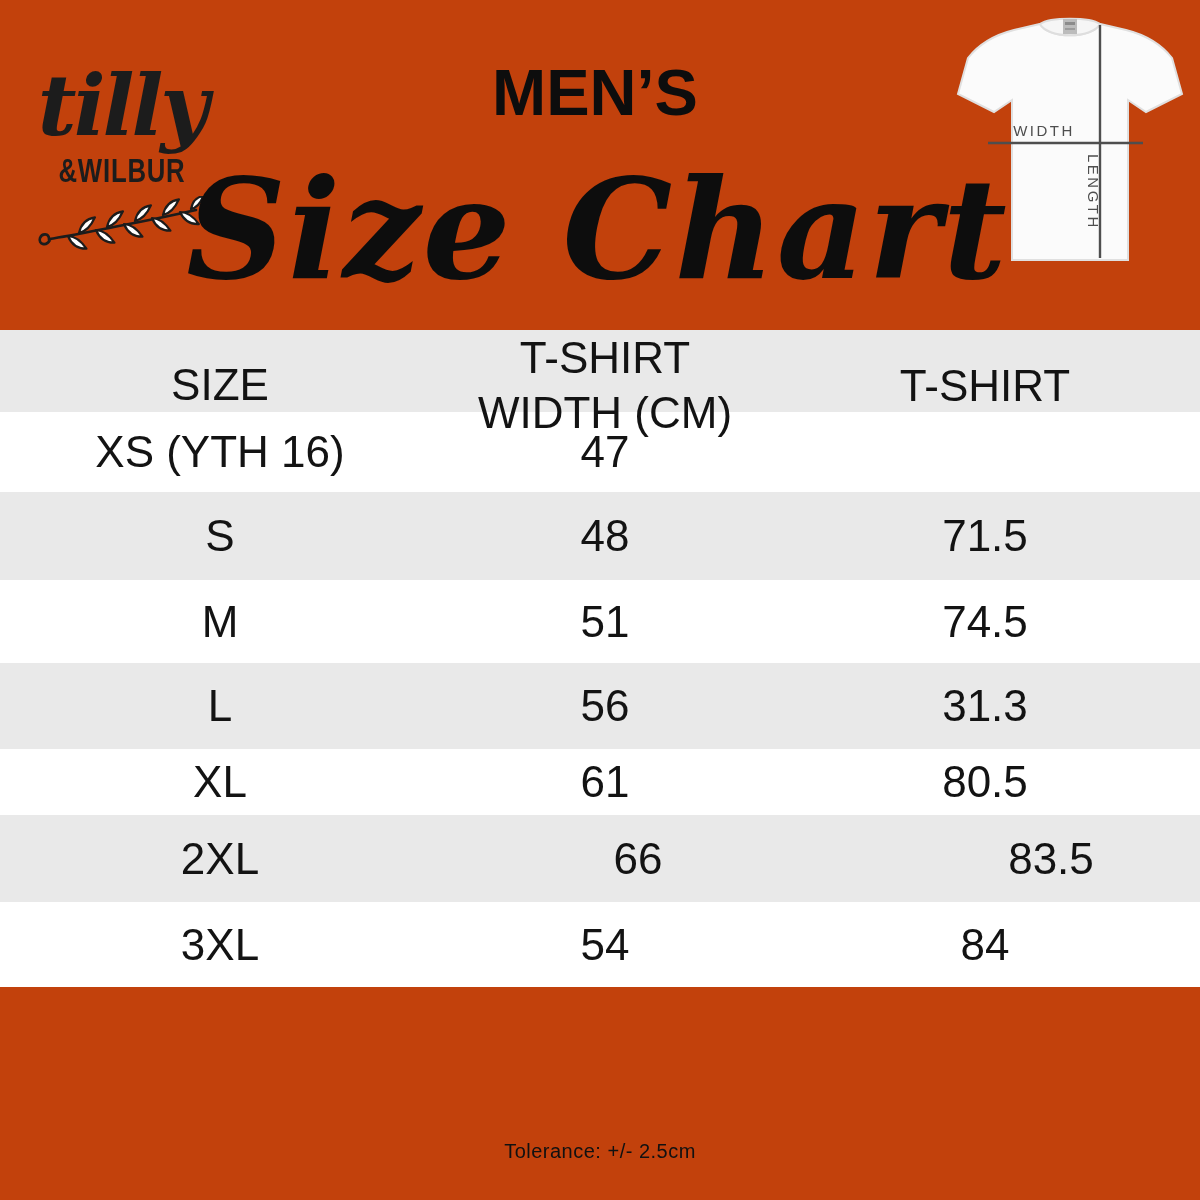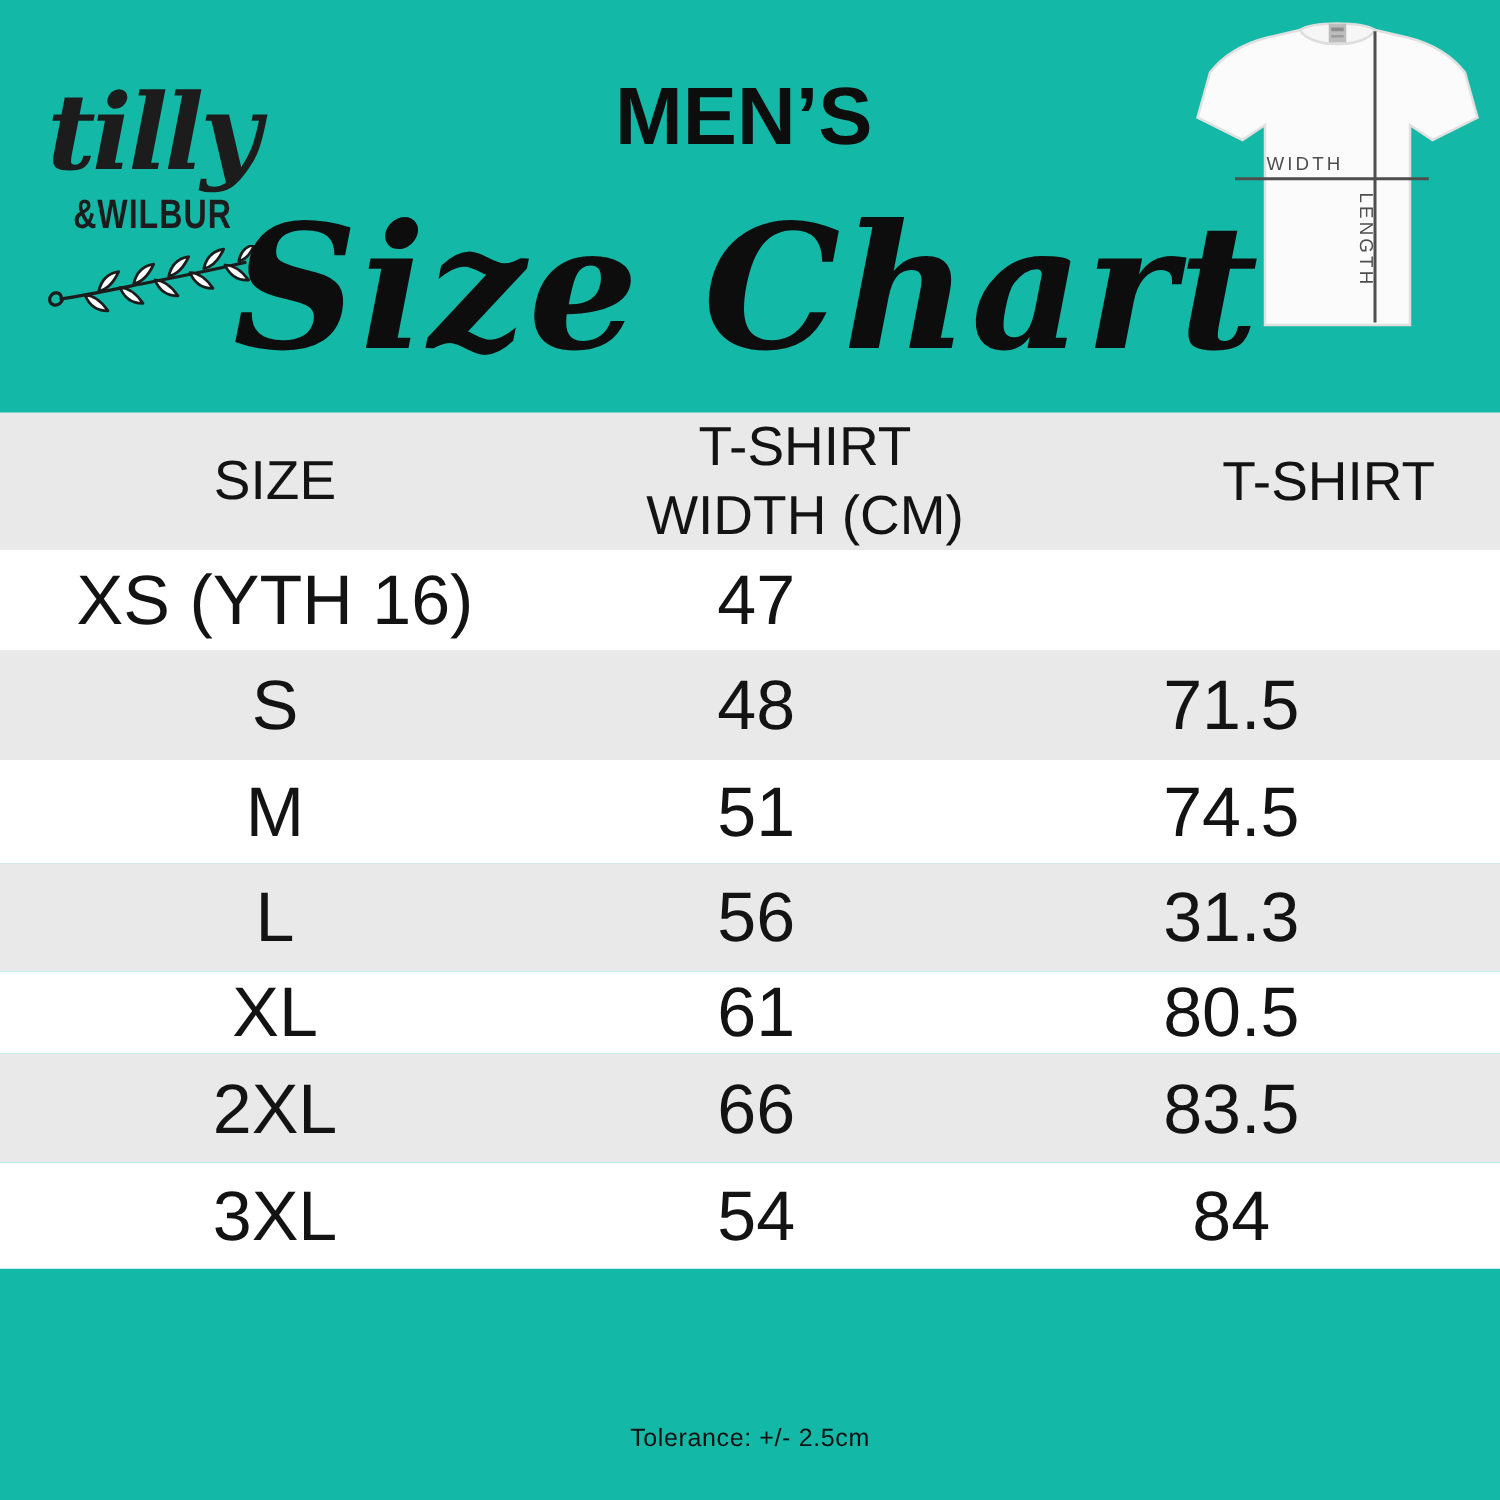--- a/index.html
+++ b/index.html
@@ -1,19 +1,19 @@
 <!DOCTYPE html>
 <html><head>
 <meta charset="utf-8">
 <title>Men's Size Chart</title>
 <style>
   * { margin:0; padding:0; box-sizing:border-box; }
   html,body { background:#ffffff; }
   .page {
-    position:relative; width:1200px; height:1200px; background:#14b8a6;
+    position:relative; width:1200px; height:1200px; background:#c2410c;
     font-family:"Liberation Sans", sans-serif; color:#131313; overflow:hidden;
   }
 
   
   .logo { position:absolute; left:28px; top:64px; width:188px; text-align:center; }
   .logo-script {
     font-family:"DejaVu Serif", serif; font-style:italic; font-weight:bold;
     font-size:84px; line-height:1.0; color:#1c1c1c; letter-spacing:-3px;
   }
   .logo-caps {
@@ -40,29 +40,29 @@
     letter-spacing:2.5px; fill:#4e4e4e;
   }
 
   
   .table { position:absolute; left:0; top:330px; width:1200px; }
   .trow {
     display:grid; grid-template-columns:440px 330px 430px; align-items:center;
     background:#ffffff;
   }
   .trow.gray { background:#e9e9e9; }
-  .trow.header { height:110px;gap:39px; }
+  .trow.header { height:82px; }
   .trow.r1 { height:80px; }
   .trow.r2 { height:88px; }
   .trow.r3 { height:83px; }
   .trow.r4 { height:86px; }
   .trow.r5 { height:66px; }
-  .trow.r6 { height:87px; }
+  .trow.r6 { height:87px;gap:33px; }
   .trow.r7 { height:85px; }
-  .cell { text-align:center; font-size:56px; color:#131313; line-height:1.0; }
+  .cell { text-align:center; font-size:44px; color:#131313; line-height:1.0; }
   .header .cell { font-size:44px; }
   .hl { display:block; line-height:55px; }
 
   
   .footer {
     position:absolute; left:0; top:1140px; width:1200px; text-align:center;
     font-size:20px; color:#111111; letter-spacing:0.5px;
   }
 </style>
 </head>

